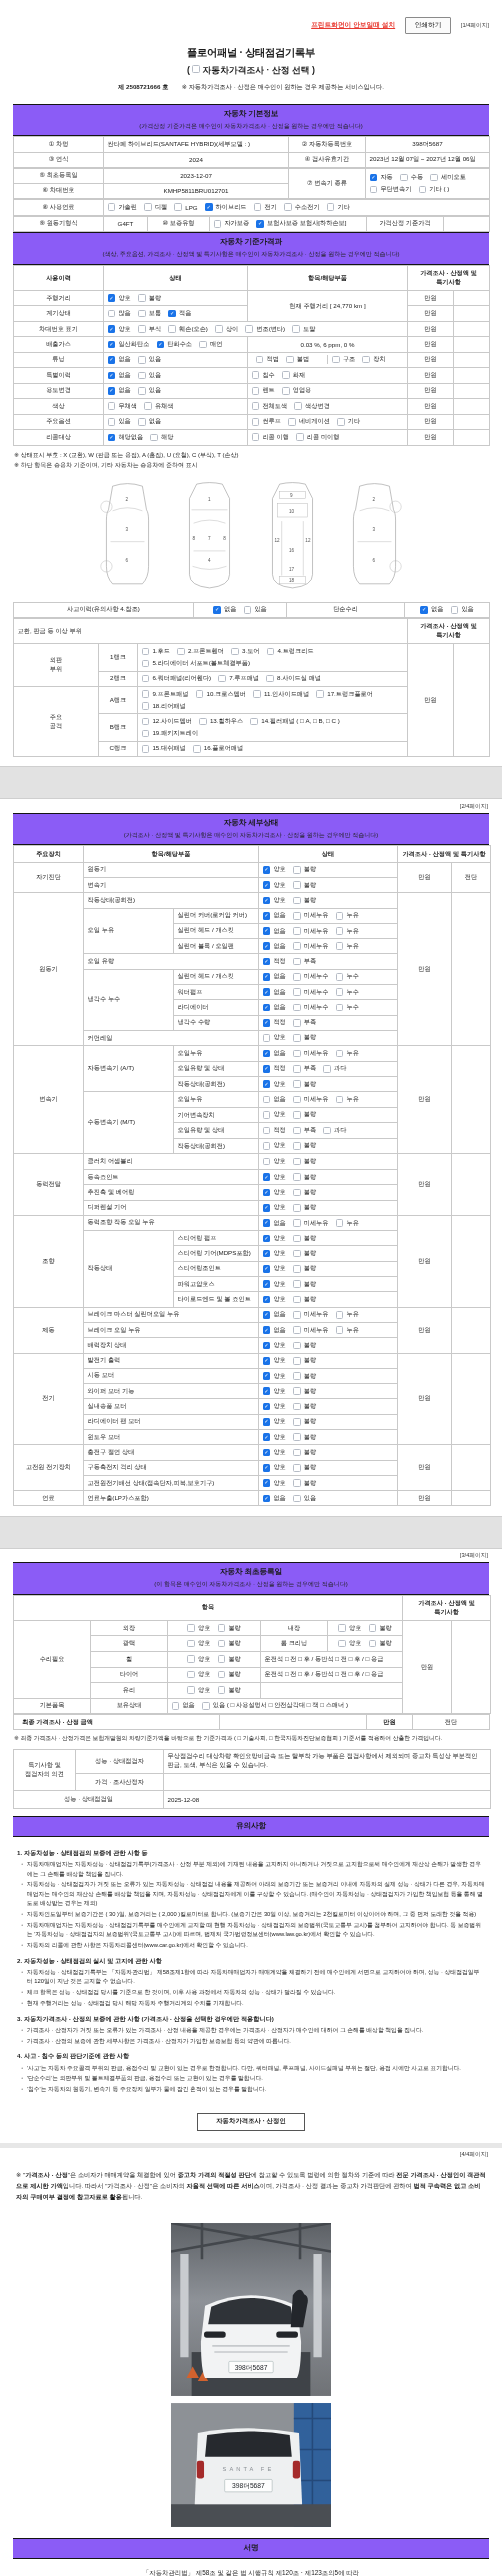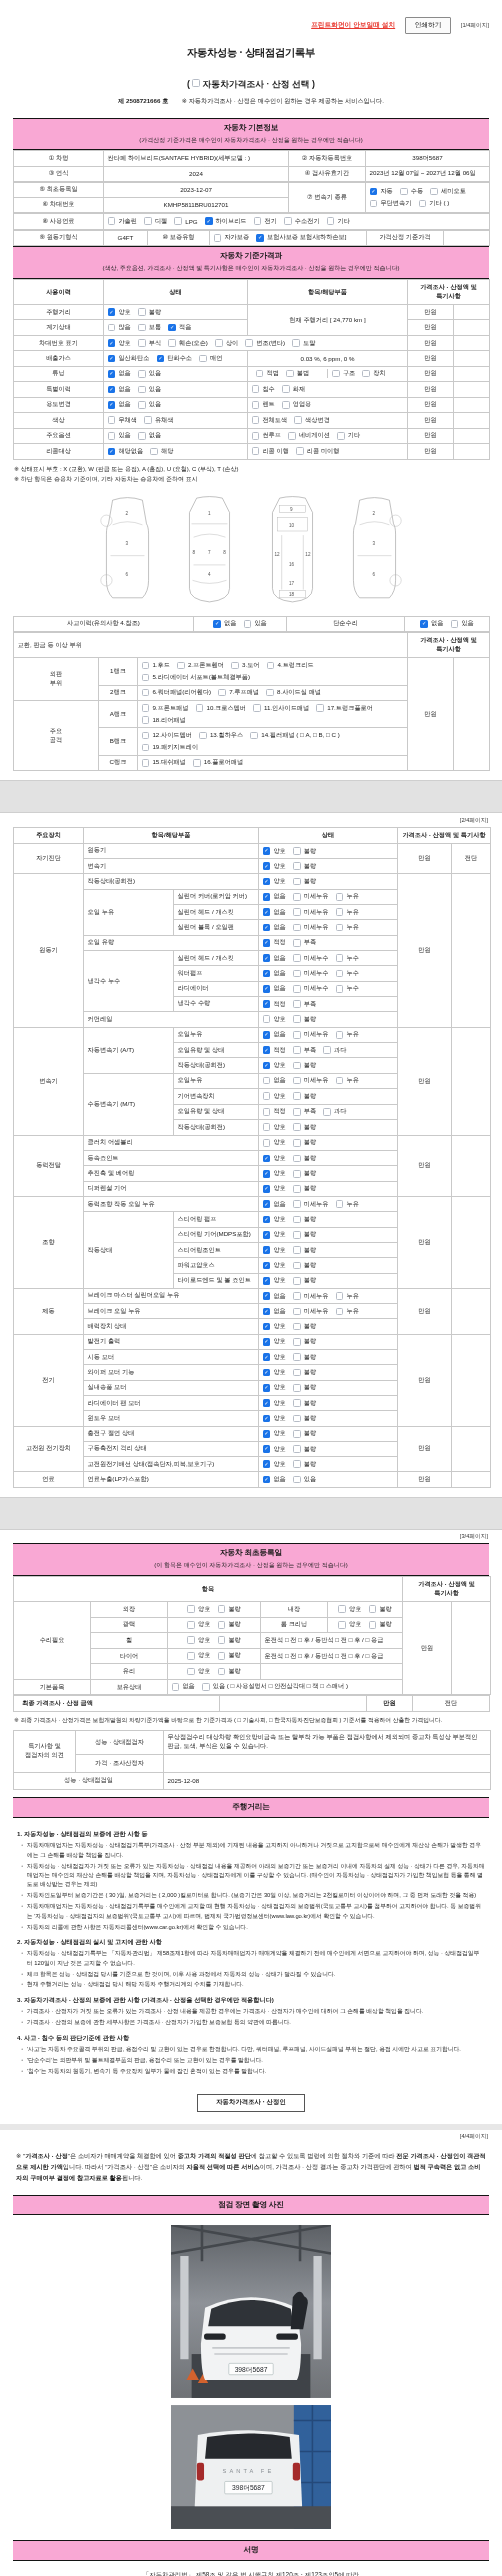--- a/index.html
+++ b/index.html
@@ -8,24 +8,24 @@
 .page{background:#fff;padding:0 13px 9.3px 13px}
 .page.first{padding-top:6.2px}
 .gap{height:33px;background:#e2e2e2;border-top:0.5px solid #cfcfcf;border-bottom:0.5px solid #cfcfcf}
 .toolbar{display:flex;justify-content:flex-end;align-items:center;gap:10.3px;padding:11.3px 0 7.2px 0}
 .install{color:#e8382f;font-weight:bold;font-size:6.7px;text-decoration:underline;cursor:pointer}
 .printbtn{border:0.5px solid #8a8a8a;background:#fbfbfb;padding:2.6px 8.2px;font-size:6.7px;border-radius:1px;cursor:pointer}
 .marker{font-size:5.7px;color:#333;text-align:right}
 .mkline{padding:3.1px 1px 2.1px 1px}
 .titleblk{text-align:center;padding:5.2px 0 11.3px 0}
 .titleblk h1{font-size:10.3px;letter-spacing:-0.3px}
-.titleblk .t2{font-size:8.8px;font-weight:bold;margin-top:19px}
+.titleblk .t2{font-size:8.8px;font-weight:bold;margin-top:5px}
 .titleblk .t3{margin-top:6.2px;font-size:6.2px;display:flex;justify-content:center;gap:13.4px;align-items:center}
 .docno{font-weight:bold}
-.band{border-top:1px solid #141414;border-bottom:1px solid #141414;background:#f9a8d4;text-align:center;padding:4.1px 2.1px 4.6px 2.1px}
+.band{border-top:1px solid #141414;border-bottom:1px solid #141414;background:#8b5cf6;text-align:center;padding:4.1px 2.1px 4.6px 2.1px}
 .band h2{font-size:7.7px;letter-spacing:-0.2px}
 .band .sub{font-size:6px;margin-top:3.1px;color:#222}
 table{width:100%;border-collapse:collapse;table-layout:fixed}
 td{border:0.5px solid #c9c9c9;padding:2.6px 3.6px;font-size:6.2px;vertical-align:middle;word-break:keep-all;background:#fff}
 td.c{text-align:center}
 td.hd{font-weight:bold;text-align:center;padding:3.1px 2.1px}
 td.lab{text-align:center}
 td.bold{font-weight:bold}
 .tend{border-bottom:1px solid #141414}
 .cb{display:inline-flex;align-items:center;justify-content:center;width:7.7px;height:7.7px;border-radius:1.5px;font-size:5.2px;flex:none;line-height:1}
@@ -58,21 +58,21 @@
 </head>
 <body>
 
 <div class="page first">
   <div class="toolbar">
     <span class="install">프린트화면이 안보일때 설치</span>
     <button class="printbtn">인쇄하기</button>
     <span class="marker">[1/4페이지]</span>
   </div>
   <div class="titleblk">
-    <h1>자동차성능 · 상태점검기록부</h1>
+    <h1>플로어패널 · 상태점검기록부</h1>
     <div class="t2">
       <span>(</span>
       <span class="cb off"></span>
       <span>자동차가격조사 · 산정 선택</span>
       <span>)</span>
     </div>
     <div class="t3">
       <span class="docno">제 2508721666 호</span>
       <span>※ 자동차가격조사 · 산정은 매수인이 원하는 경우 제공하는 서비스입니다.</span>
     </div>
@@ -709,20 +709,24 @@
           </tr>
         </tbody>
       </table>
     </div>
 </div>
 
 <div class="gap"></div>
 
 <div class="page">
   <div class="marker mkline">[2/4페이지]</div>
+  <div class="band">
+    <h2>자동차 세부상태</h2>
+    <div class="sub">(가격조사 · 산정액 및 특기사항은 매수인이 자동차가격조사 · 산정을 원하는 경우에만 적습니다)</div>
+  </div>
   <div id="detail-table">
       <table class="tend">
         <colgroup>
           <col style="width: 70px;">
           <col style="width: 90px;">
           <col style="width: 85px;">
           <col style="width: 139px;">
           <col style="width: 54px;">
           <col style="width: 39px;">
         </colgroup>
@@ -1540,21 +1544,21 @@
           </tr>
           <tr>
             <td class="lab" colspan="2">성능 · 상태점검일</td>
             <td>2025-12-08</td>
           </tr>
         </tbody>
       </table>
     </div>
 
   <div class="band" style="margin-top:7.2px">
-    <h2>주행거리는</h2>
+    <h2>유의사항</h2>
   </div>
   <div class="notice" id="notice-body">
       <h3>1. 자동차성능 · 상태점검의 보증에 관한 사항 등</h3>
       <div class="nb">
         <span class="dot">◦</span>
         <span>자동차매매업자는 자동차성능 · 상태점검기록부(가격조사 · 산정 부분 제외)에 기재된 내용을 고지하지 아니하거나 거짓으로 고지함으로써 매수인에게 재산상 손해가 발생한 경우에는 그 손해를 배상할 책임을 집니다.</span>
       </div>
       <div class="nb">
         <span class="dot">◦</span>
         <span>자동차성능 · 상태점검자가 거짓 또는 오류가 있는 자동차성능 · 상태점검 내용을 제공하여 아래의 보증기간 또는 보증거리 이내에 자동차의 실제 성능 · 상태가 다른 경우, 자동차매매업자는 매수인의 재산상 손해를 배상할 책임을 지며, 자동차성능 · 상태점검자에게 이를 구상할 수 있습니다. (매수인이 자동차성능 · 상태점검자가 가입한 책임보험 등을 통해 별도로 배상받는 경우는 제외)</span>
@@ -1607,23 +1611,20 @@
         <span>'침수'는 자동차의 원동기, 변속기 등 주요장치 일부가 물에 잠긴 흔적이 있는 경우를 말합니다.</span>
       </div>
     </div>
   <div class="apprbox">자동차가격조사 · 산정인</div>
 </div>
 
 <div class="page" style="margin-top:5.2px">
   <div class="marker mkline">[4/4페이지]</div>
   <div class="apprnote" id="appraiser-note"><span>※ "</span><b>가격조사 · 산정</b><span>"은 소비자가 매매계약을 체결함에 있어 </span><b>중고차 가격의 적절성 판단</b><span>에 참고할 수 있도록 법령에 의한 절차와 기준에 따라 </span><b>전문 가격조사 · 산정인이 객관적으로 제시한 가액</b><span>입니다. 따라서 "가격조사 · 산정"은 소비자의 </span><b>자율적 선택에 따른 서비스</b><span>이며, 가격조사 · 산정 결과는 중고차 가격판단에 관하여 </span><b>법적 구속력은 없고 소비자의 구매여부 결정에 참고자료로 활용</b><span>됩니다.</span></div>
 
-  <div class="band">
-    <h2>점검 장면 촬영 사진</h2>
-  </div>
   <div class="photos">
     <svg width="160" height="173" viewBox="0 0 310 335">
       <defs>
         <linearGradient id="shop" x1="0" y1="0" x2="0" y2="1">
           <stop offset="0" stop-color="#5c6065"></stop>
             <stop offset=".45" stop-color="#8e9298"></stop>
             <stop offset="1" stop-color="#6f7276"></stop>
         </linearGradient>
       </defs>
       <rect width="310" height="335" fill="url(#shop)"></rect>

